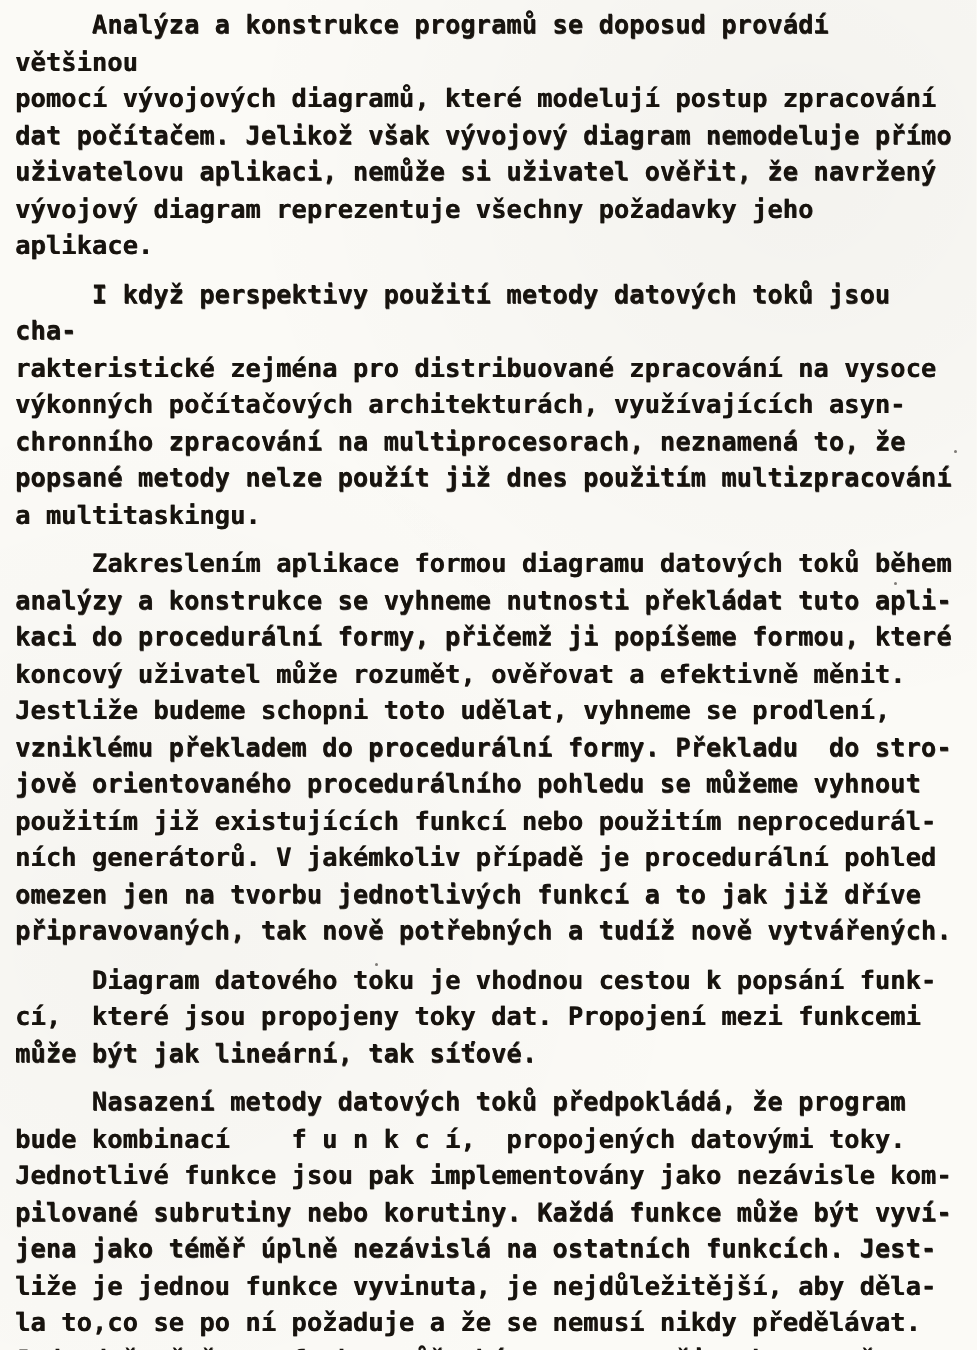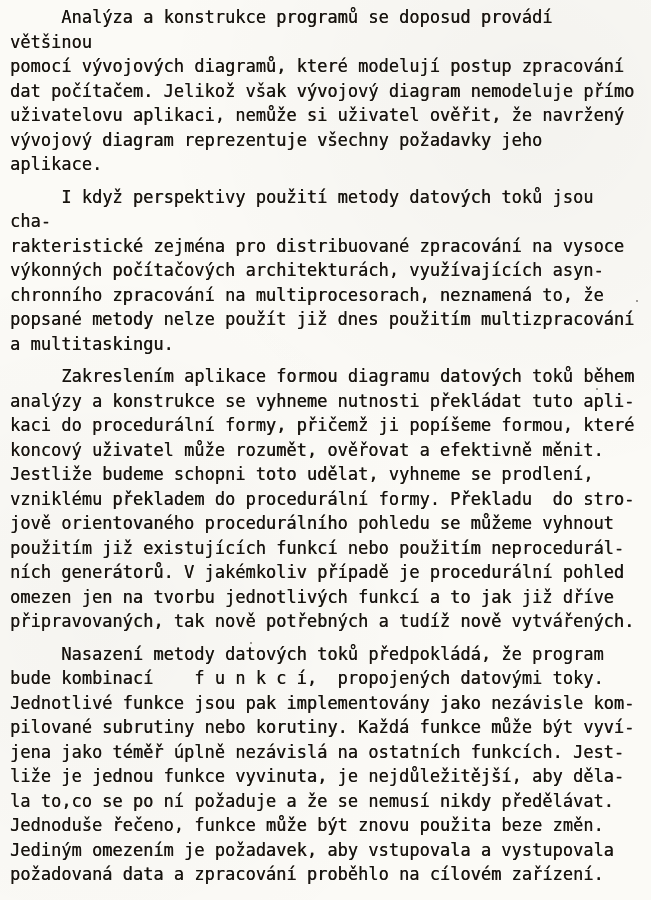--- a/index.html
+++ b/index.html
@@ -15,21 +15,21 @@
   .page {
     box-sizing: border-box;
     width: 651px;
     height: 900px;
     padding: 5px 8px 0 10px;
     background:
       radial-gradient(circle at 82% 12%, rgba(0,0,0,0.03), transparent 40%),
       radial-gradient(circle at 15% 70%, rgba(0,0,0,0.025), transparent 45%),
       #fbfaf6;
     font-family: "DejaVu Sans Mono", "Liberation Mono", monospace;
-    font-weight: 400;
+    font-weight: 700;
     font-size: 17px;
     line-height: 24.5px;
     color: #17130e;
     text-shadow: 0.35px 0.35px 0 rgba(23,19,14,0.85);
   }
   .para {
     white-space: pre-wrap;
     margin: 0 0 8px 0;
   }
   .speck {
@@ -59,20 +59,23 @@
 analýzy a konstrukce se vyhneme nutnosti překládat tuto apli-
 kaci do procedurální formy, přičemž ji popíšeme formou, které
 koncový uživatel může rozumět, ověřovat a efektivně měnit.
 Jestliže budeme schopni toto udělat, vyhneme se prodlení,
 vzniklému překladem do procedurální formy. Překladu  do stro-
 jově orientovaného procedurálního pohledu se můžeme vyhnout
 použitím již existujících funkcí nebo použitím neprocedurál-
 ních generátorů. V jakémkoliv případě je procedurální pohled
 omezen jen na tvorbu jednotlivých funkcí a to jak již dříve
 připravovaných, tak nově potřebných a tudíž nově vytvářených.</div>
+  <div class="para">     Diagram datového toku je vhodnou cestou k popsání funk-
+cí,  které jsou propojeny toky dat. Propojení mezi funkcemi
+může být jak lineární, tak síťové.</div>
   <div class="para">     Nasazení metody datových toků předpokládá, že program
 bude kombinací    f u n k c í,  propojených datovými toky.
 Jednotlivé funkce jsou pak implementovány jako nezávisle kom-
 pilované subrutiny nebo korutiny. Každá funkce může být vyví-
 jena jako téměř úplně nezávislá na ostatních funkcích. Jest-
 liže je jednou funkce vyvinuta, je nejdůležitější, aby děla-
 la to,co se po ní požaduje a že se nemusí nikdy předělávat.
 Jednoduše řečeno, funkce může být znovu použita beze změn.
 Jediným omezením je požadavek, aby vstupovala a vystupovala
 požadovaná data a zpracování proběhlo na cílovém zařízení.</div>

